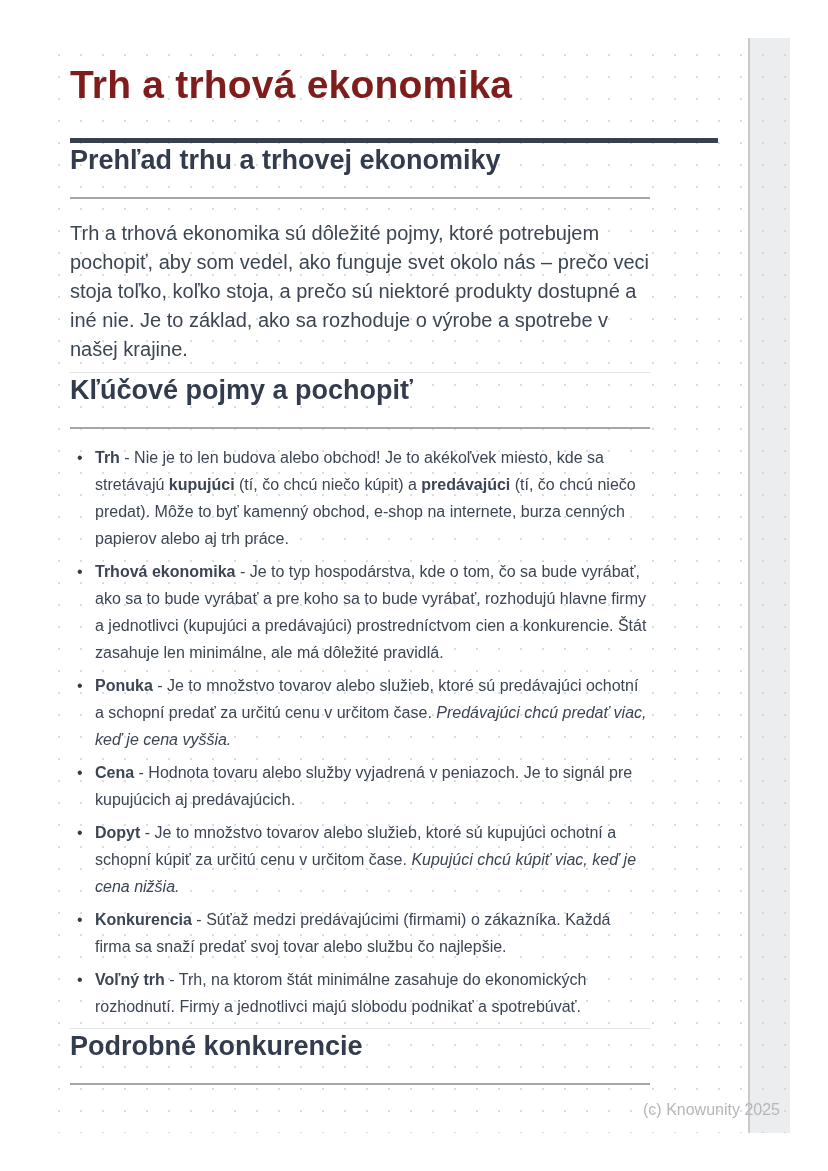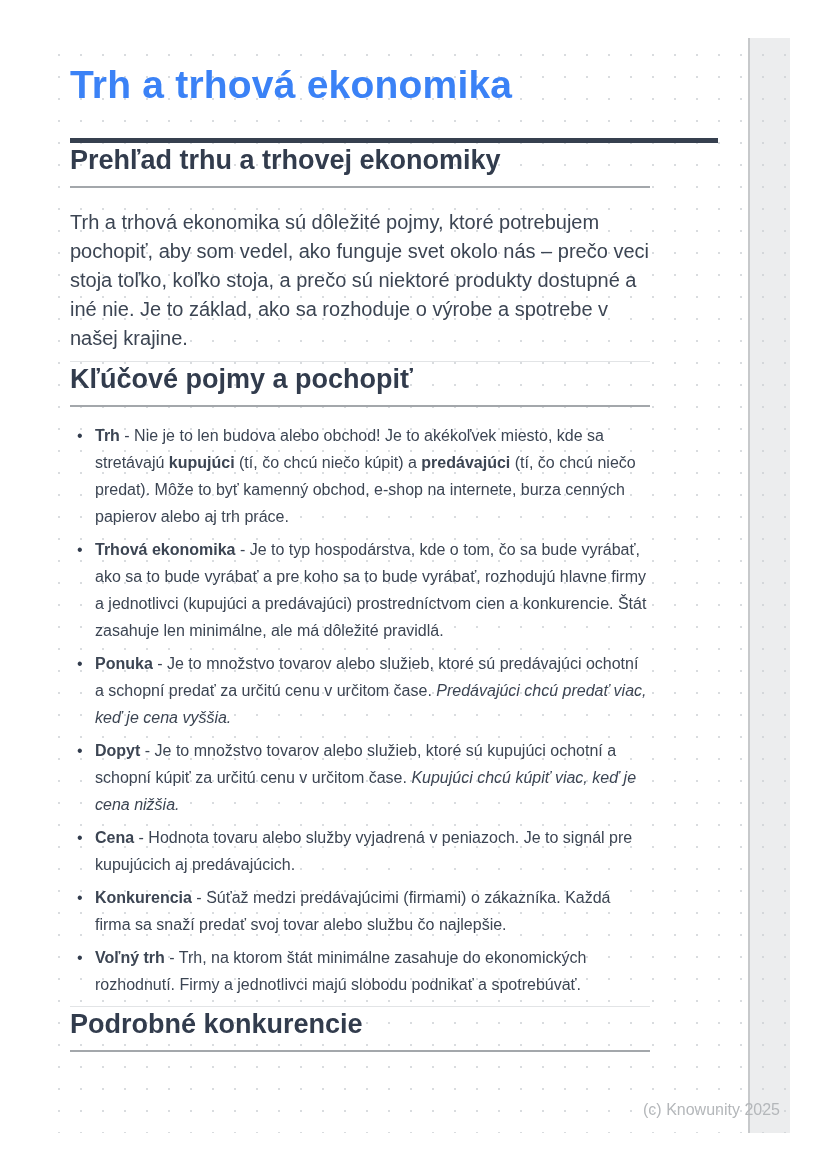--- a/index.html
+++ b/index.html
@@ -48,39 +48,39 @@
     left: 70px;
     top: 38px;
     width: 580px;
   }
 
   .page-title {
     margin: 22px 0 0 0;
     font-size: 39px;
     line-height: 50px;
     font-weight: 700;
-    color: #3b82f6;
+    color: #7f1d1d;
     letter-spacing: 0.2px;
     white-space: nowrap;
   }
 
   .title-rule {
     margin-top: 28px;
     width: 648px;
     height: 5px;
     background: #36404f;
   }
 
   h2.section-heading {
     margin: 0;
     font-size: 27px;
     line-height: 34px;
     font-weight: 700;
     color: #323c4d;
-    padding-bottom: 9px;
+    padding-bottom: 20px;
     border-bottom: 2px solid #a3a7ab;
   }
   .mt-h2-first { margin-top: 36px; }
   .mt-h2 { margin-top: 40px; }
   .mt-h2-last { margin-top: 38px; }
 
   .overview-paragraph {
     margin: 20px 0 0 0;
     font-size: 20px;
     line-height: 29px;
@@ -144,22 +144,22 @@
   <p class="overview-paragraph">Trh a trhová ekonomika sú dôležité pojmy, ktoré potrebujem pochopiť, aby som vedel, ako funguje svet okolo nás – prečo veci stoja toľko, koľko stoja, a prečo sú niektoré produkty dostupné a iné nie. Je to základ, ako sa rozhoduje o výrobe a spotrebe v našej krajine.</p>
 
   <div class="divider"></div>
 
   <h2 class="section-heading mt-h2">Kľúčové pojmy a pochopiť</h2>
 
   <ul class="concepts-list">
       <li><span class="seg-bold">Trh</span><span class="seg-normal"> - Nie je to len budova alebo obchod! Je to akékoľvek miesto, kde sa stretávajú </span><span class="seg-bold">kupujúci</span><span class="seg-normal"> (tí, čo chcú niečo kúpit) a </span><span class="seg-bold">predávajúci</span><span class="seg-normal"> (tí, čo chcú niečo predat). Môže to byť kamenný obchod, e-shop na internete, burza cenných papierov alebo aj trh práce.</span></li>
       <li><span class="seg-bold">Trhová ekonomika</span><span class="seg-normal"> - Je to typ hospodárstva, kde o tom, čo sa bude vyrábať, ako sa to bude vyrábať a pre koho sa to bude vyrábať, rozhodujú hlavne firmy a jednotlivci (kupujúci a predávajúci) prostredníctvom cien a konkurencie. Štát zasahuje len minimálne, ale má dôležité pravidlá.</span></li>
       <li><span class="seg-bold">Ponuka</span><span class="seg-normal"> - Je to množstvo tovarov alebo služieb, ktoré sú predávajúci ochotní a schopní predať za určitú cenu v určitom čase. </span><span class="seg-italic">Predávajúci chcú predať viac, keď je cena vyššia.</span></li>
+      <li><span class="seg-bold">Cena</span><span class="seg-normal"> - Hodnota tovaru alebo služby vyjadrená v peniazoch. Je to signál pre kupujúcich aj predávajúcich.</span></li>
       <li><span class="seg-bold">Dopyt</span><span class="seg-normal"> - Je to množstvo tovarov alebo služieb, ktoré sú kupujúci ochotní a schopní kúpiť za určitú cenu v určitom čase. </span><span class="seg-italic">Kupujúci chcú kúpiť viac, keď je cena nižšia.</span></li>
-      <li><span class="seg-bold">Cena</span><span class="seg-normal"> - Hodnota tovaru alebo služby vyjadrená v peniazoch. Je to signál pre kupujúcich aj predávajúcich.</span></li>
       <li><span class="seg-bold">Konkurencia</span><span class="seg-normal"> - Súťaž medzi predávajúcimi (firmami) o zákazníka. Každá firma sa snaží predať svoj tovar alebo službu čo najlepšie.</span></li>
       <li><span class="seg-bold">Voľný trh</span><span class="seg-normal"> - Trh, na ktorom štát minimálne zasahuje do ekonomických rozhodnutí. Firmy a jednotlivci majú slobodu podnikať a spotrebúvať.</span></li>
     </ul>
 
   <div class="divider"></div>
 
   <h2 class="section-heading mt-h2-last">Podrobné konkurencie</h2>
 
 </div>
 

